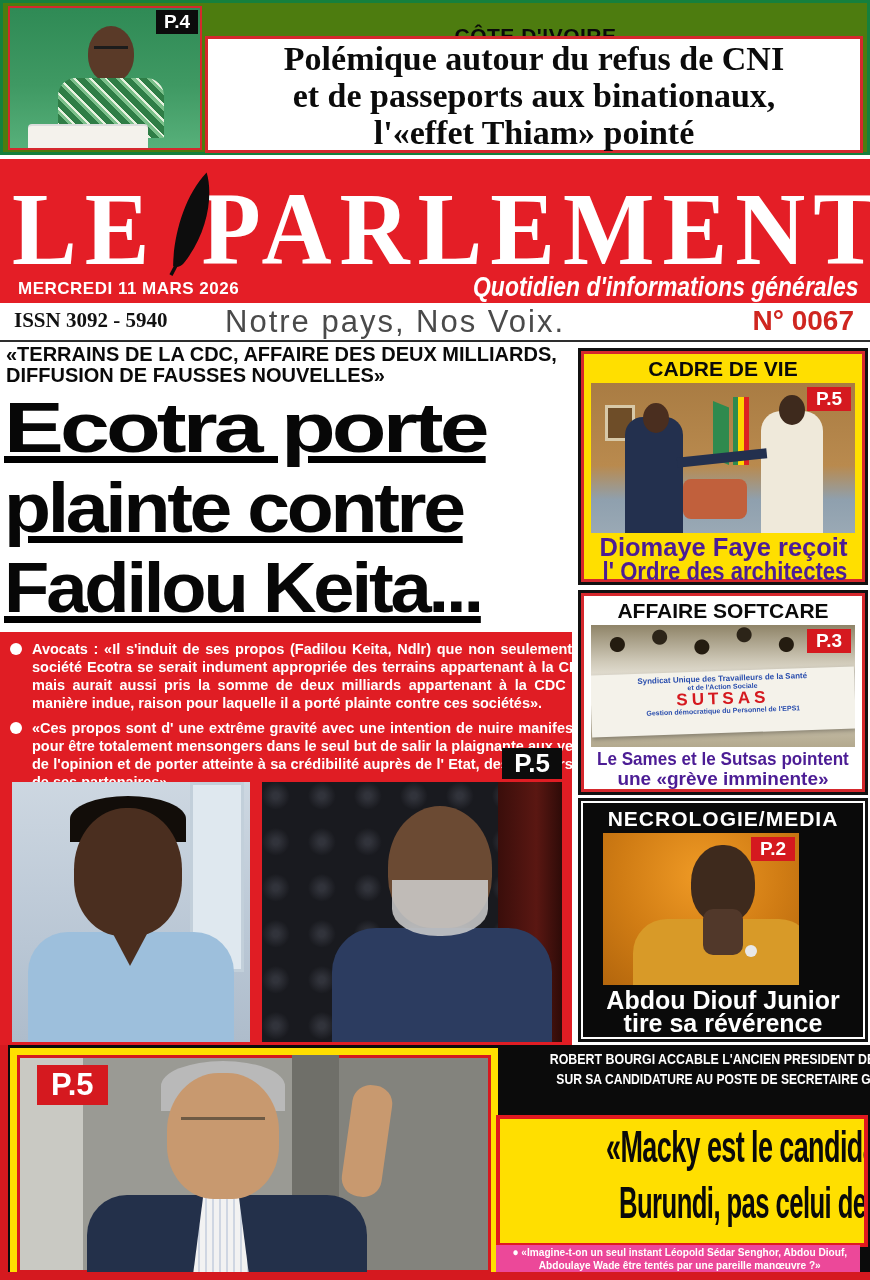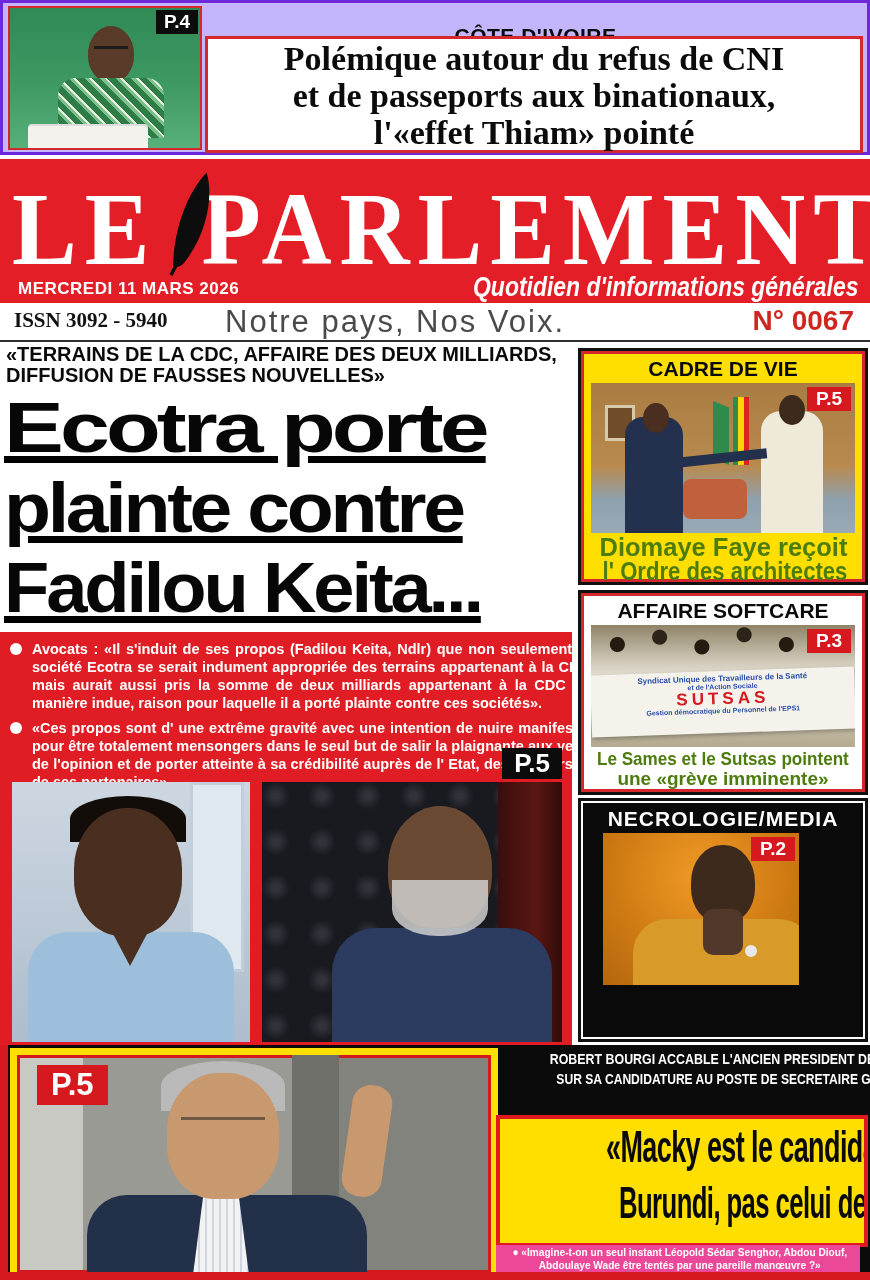--- a/index.html
+++ b/index.html
@@ -1,21 +1,21 @@
 <!DOCTYPE html>
 <html><head>
 <meta charset="utf-8">
 <style>
   html,body{margin:0;padding:0;background:#dedede;}
   #page{position:relative;width:870px;height:1280px;background:#fff;margin:0 auto;
         font-family:"Liberation Sans",sans-serif;overflow:hidden;}
   .abs{position:absolute;}
 
   
-  #top-strip{left:0;top:0;width:864px;height:149px;border:3px solid #6d28d9;background:#c4b5fd;}
+  #top-strip{left:0;top:0;width:864px;height:149px;border:3px solid #15803d;background:#4d7c0f;}
   #top-photo{left:5px;top:3px;width:190px;height:140px;border:2px solid #d5282d;overflow:hidden;
              background:linear-gradient(180deg,#2f8a55 0%,#3f9963 55%,#57b07a 100%);}
   #top-photo .head{position:absolute;left:78px;top:18px;width:46px;height:56px;border-radius:50% 50% 46% 46%;background:#5a3a28;}
   #top-photo .glasses{position:absolute;left:84px;top:38px;width:34px;height:8px;border-top:3px solid #1c1c1c;}
   #top-photo .torso{position:absolute;left:48px;top:70px;width:106px;height:60px;border-radius:18px 18px 0 0;
       background:repeating-linear-gradient(45deg,#2f7d46 0 6px,#7cc08b 6px 9px,#e8f2e0 9px 11px);}
   #top-photo .podium{position:absolute;left:18px;top:118px;width:120px;height:26px;background:#f4f2ec;border-radius:4px 4px 0 0;box-shadow:0 -2px 0 #ddd;}
   .badge-dark{background:#0c0c0c;color:#fff;font-weight:800;font-size:19px;padding:1px 8px;}
   #top-photo .badge-dark{position:absolute;top:2px;right:2px;}
   #top-label{left:205px;top:4px;width:655px;height:28px;text-align:center;font-weight:900;font-size:21px;color:#090909;letter-spacing:.5px;margin-top:17px;}
@@ -80,21 +80,21 @@
   #ph-shake .flag1{position:absolute;left:122px;top:18px;width:16px;height:64px;background:#2f8a4e;clip-path:polygon(0 0,100% 10%,100% 100%,0 90%);}
   #ph-shake .flag2{position:absolute;left:142px;top:14px;width:16px;height:68px;background:linear-gradient(90deg,#2f8a4e 33%,#ffd400 33% 66%,#d22 66%);}
   #ph-shake .man-l{position:absolute;left:34px;top:34px;width:58px;height:120px;border-radius:18px 18px 0 0;background:#23304e;}
   #ph-shake .head-l{position:absolute;left:52px;top:20px;width:26px;height:30px;border-radius:50%;background:#4a2e1f;}
   #ph-shake .man-r{position:absolute;left:170px;top:28px;width:62px;height:126px;border-radius:20px 20px 0 0;background:#efe9da;}
   #ph-shake .head-r{position:absolute;left:188px;top:12px;width:26px;height:30px;border-radius:50%;background:#3e2a1d;}
   #ph-shake .arm{position:absolute;left:86px;top:70px;width:90px;height:10px;background:#23304e;transform:rotate(-6deg);}
   #ph-shake .chair{position:absolute;left:92px;top:96px;width:64px;height:40px;border-radius:8px;background:#c1603c;}
   .badge-red{background:#d5191f;color:#fff;font-weight:800;font-size:19px;padding:1px 9px;}
   .ph-badge{position:absolute;top:4px;right:4px;}
-  .rbox-head{position:absolute;left:0;width:100%;text-align:center;font-weight:900;color:#4d7c0f;}
+  .rbox-head{position:absolute;left:0;width:100%;text-align:center;font-weight:900;color:#4c1d95;}
   .fitc{display:inline-block;white-space:nowrap;transform-origin:50% 50%;}
   #box-cadre .rbox-head{top:184px;font-size:26px;line-height:24px;}
 
   #box-soft{left:578px;top:590px;width:284px;height:199px;background:#fff;}
   #box-soft .rbox-title{font-size:21px;}
   #ph-crowd{left:10px;top:32px;width:264px;height:122px;overflow:hidden;background:
       radial-gradient(circle at 10% 16%,#241c10 7px,rgba(0,0,0,0) 8px),
       radial-gradient(circle at 26% 10%,#2c2418 7px,rgba(0,0,0,0) 8px),
       radial-gradient(circle at 42% 18%,#241c10 7px,rgba(0,0,0,0) 8px),
       radial-gradient(circle at 58% 8%,#2c2418 7px,rgba(0,0,0,0) 8px),
@@ -255,20 +255,24 @@
 
   <div id="box-necro" class="abs">
     <div class="rbox-title">NECROLOGIE/MEDIA</div>
     <div id="ph-diouf" class="abs">
       <div class="torso"></div>
       <div class="head"></div>
       <div class="hands"></div>
       <div class="watch"></div>
       <span class="badge-red ph-badge">P.2</span>
     </div>
+    <div class="rbox-head">
+      <span class="fitc">Abdou Diouf Junior</span><br>
+      <span class="fitc">tire sa révérence</span>
+    </div>
   </div>
 
   <div id="bottom" class="abs">
     <div class="leftbar"></div>
     <div id="bourgi-frame">
       <div class="col"></div>
       <div class="torso"></div>
       <div class="vshirt"></div>
       <div class="hair"></div>
       <div class="head"></div>

